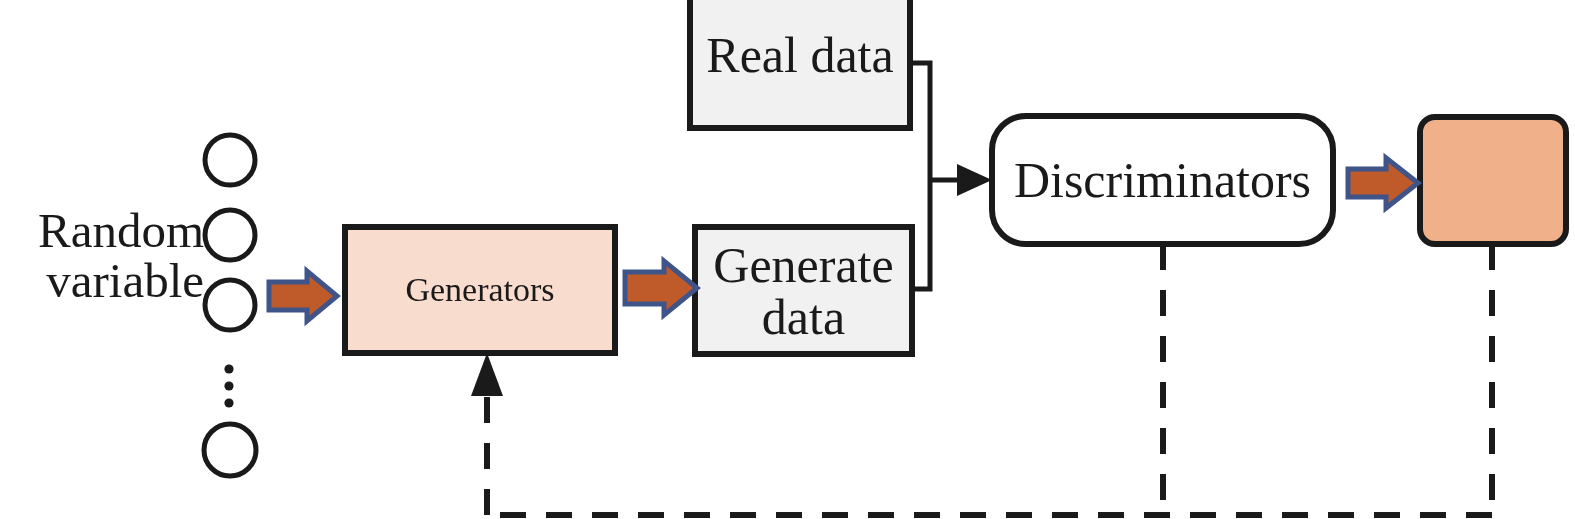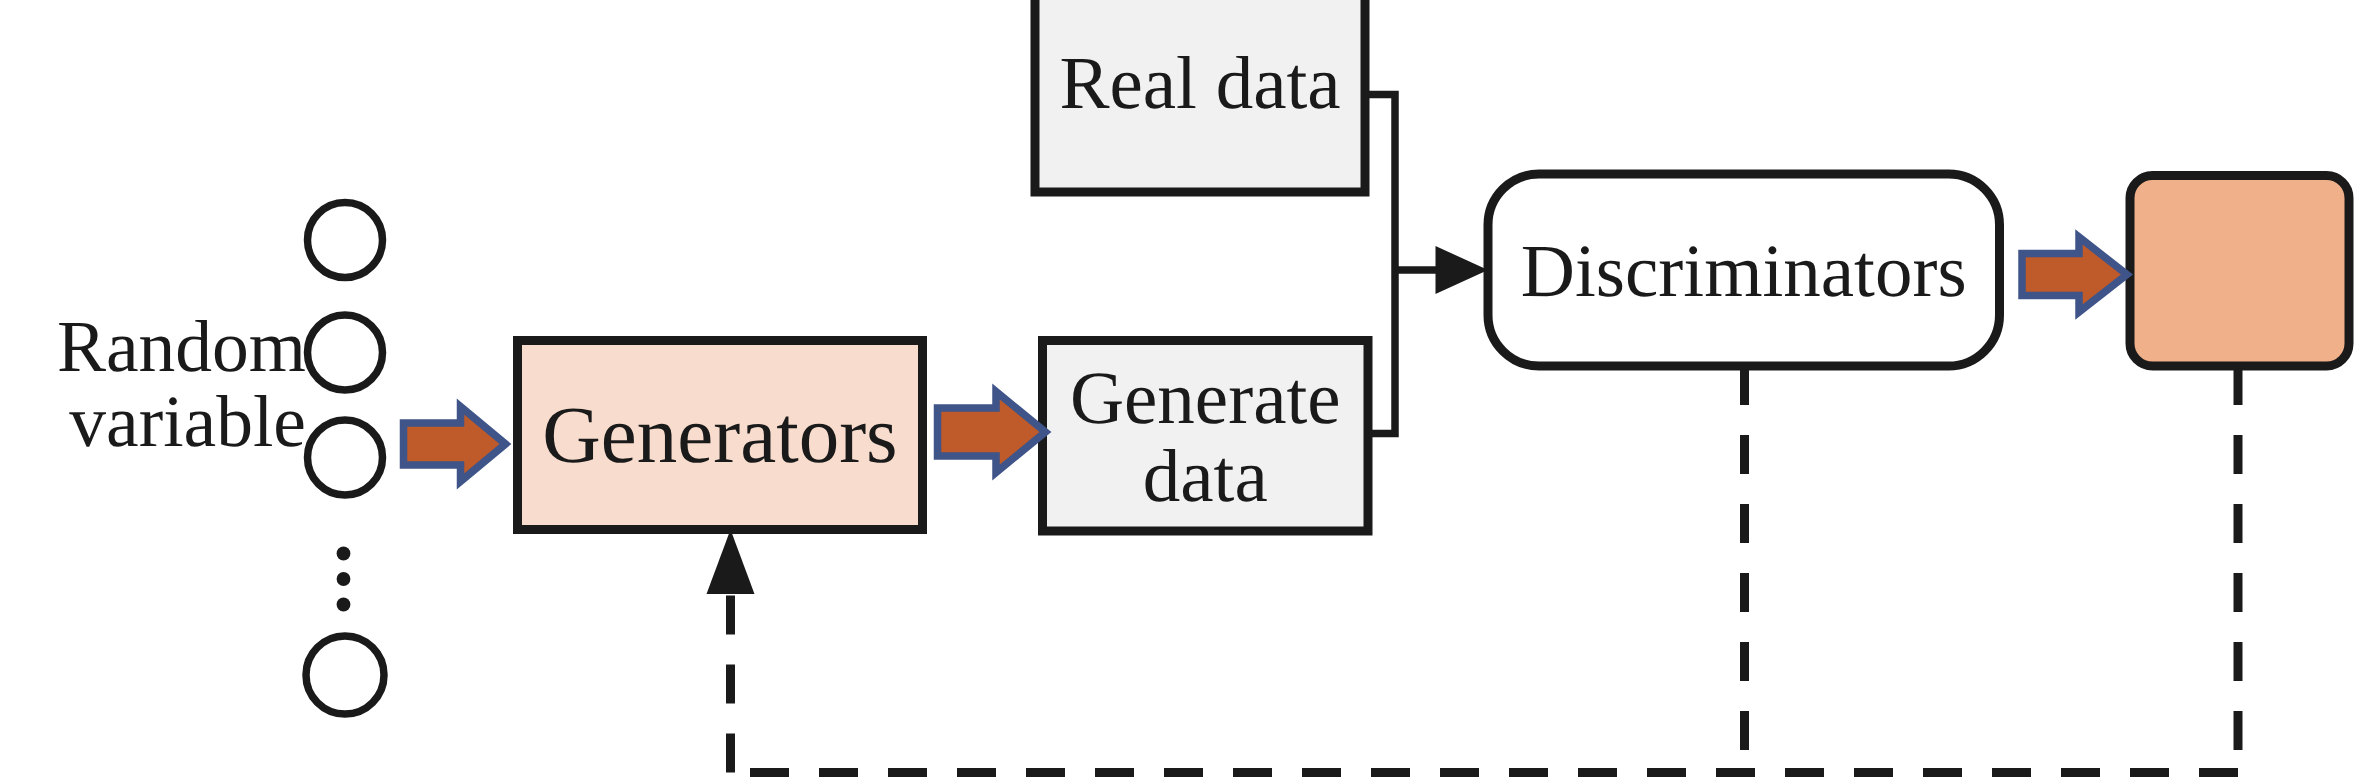--- a/index.html
+++ b/index.html
@@ -90,21 +90,21 @@
       <polygon fill="#BF5A2B" points="269,282 307,282 307,271 337,296 307,321 307,310 269,310"></polygon>
       <polygon fill="#BF5A2B" points="625,272 664,272 664,261 697,288 664,315 664,304 625,304"></polygon>
       <polygon fill="#BF5A2B" points="1348,169 1386,169 1386,158 1418,183 1386,208 1386,197 1348,197"></polygon>
     </g>
 
   </svg>
 
   <div class="free-label" style="left:4px; top:206px; width:200px; font-size:49px; text-align:right;">Random
 variable</div>
 
-  <div class="node-label" style="left:345px; top:227px; width:270px; height:126px; font-size:54px;">Generators</div>
+  <div class="node-label" style="left:345px; top:227px; width:270px; height:126px; font-size:34px;">Generators</div>
 
   <div class="node-label" style="left:690px; top:-18px; width:220px; height:146px; font-size:50px;">Real data</div>
 
   <div class="node-label" style="left:992px; top:116px; width:341px; height:128px; font-size:50px;">Discriminators</div>
 
   <div class="node-label" style="left:695px; top:227px; width:217px; height:127px; font-size:50px;">Generate
 data</div>
 
 
 </div>

